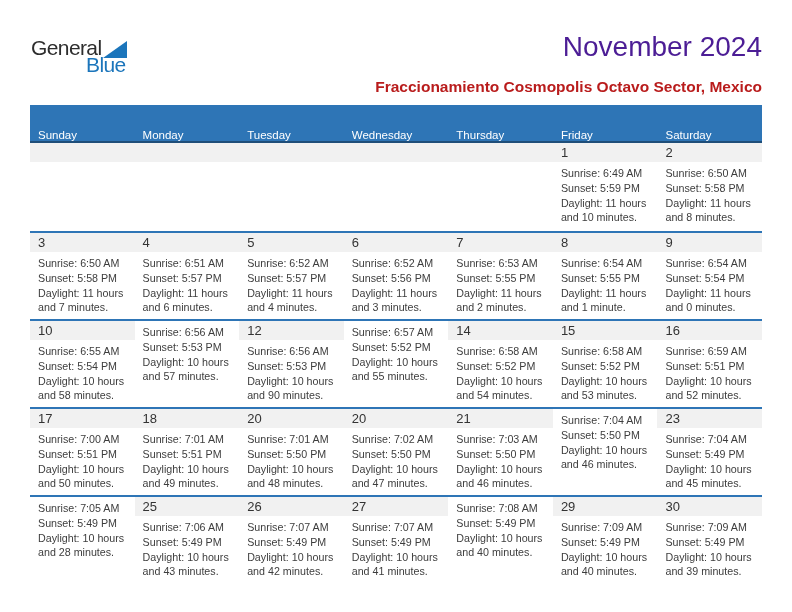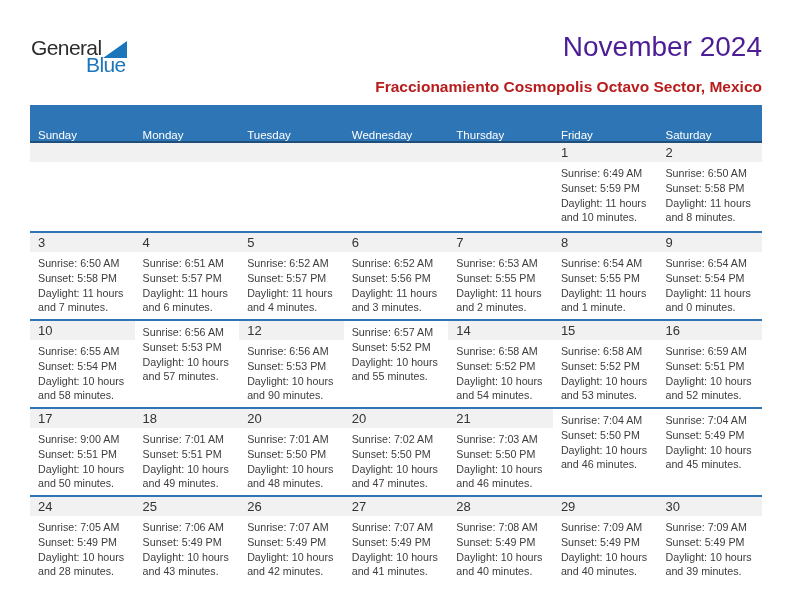--- a/index.html
+++ b/index.html
@@ -254,21 +254,21 @@
             <div class="">and 52 minutes.</div>
           </div>
         </div>
       </div>
       <div class="week">
         <div class="cell">
           <div class="band">
             <div class="dnum">17</div>
           </div>
           <div class="dinfo">
-            <div class="">Sunrise: 9:00 AM</div>
+            <div class="">Sunrise: 7:00 AM</div>
             <div class="">Sunset: 5:51 PM</div>
             <div class="">Daylight: 10 hours</div>
             <div class="">and 50 minutes.</div>
           </div>
         </div>
         <div class="cell">
           <div class="band">
             <div class="dnum">18</div>
           </div>
           <div class="dinfo">
@@ -313,33 +313,33 @@
         </div>
         <div class="cell">
           <div class="dinfo">
             <div class="">Sunrise: 7:04 AM</div>
             <div class="">Sunset: 5:50 PM</div>
             <div class="">Daylight: 10 hours</div>
             <div class="">and 46 minutes.</div>
           </div>
         </div>
         <div class="cell">
+          <div class="band">
+            <div class="dnum">23</div>
+          </div>
           <div class="dinfo">
             <div class="">Sunrise: 7:04 AM</div>
             <div class="">Sunset: 5:49 PM</div>
             <div class="">Daylight: 10 hours</div>
             <div class="">and 45 minutes.</div>
           </div>
         </div>
       </div>
       <div class="week">
         <div class="cell">
-          <div class="band">
-            <div class="dnum">24</div>
-          </div>
           <div class="dinfo">
             <div class="">Sunrise: 7:05 AM</div>
             <div class="">Sunset: 5:49 PM</div>
             <div class="">Daylight: 10 hours</div>
             <div class="">and 28 minutes.</div>
           </div>
         </div>
         <div class="cell">
           <div class="band">
             <div class="dnum">25</div>
@@ -367,23 +367,20 @@
             <div class="dnum">27</div>
           </div>
           <div class="dinfo">
             <div class="">Sunrise: 7:07 AM</div>
             <div class="">Sunset: 5:49 PM</div>
             <div class="">Daylight: 10 hours</div>
             <div class="">and 41 minutes.</div>
           </div>
         </div>
         <div class="cell">
-          <div class="band">
-            <div class="dnum">28</div>
-          </div>
           <div class="dinfo">
             <div class="">Sunrise: 7:08 AM</div>
             <div class="">Sunset: 5:49 PM</div>
             <div class="">Daylight: 10 hours</div>
             <div class="">and 40 minutes.</div>
           </div>
         </div>
         <div class="cell">
           <div class="band">
             <div class="dnum">29</div>

